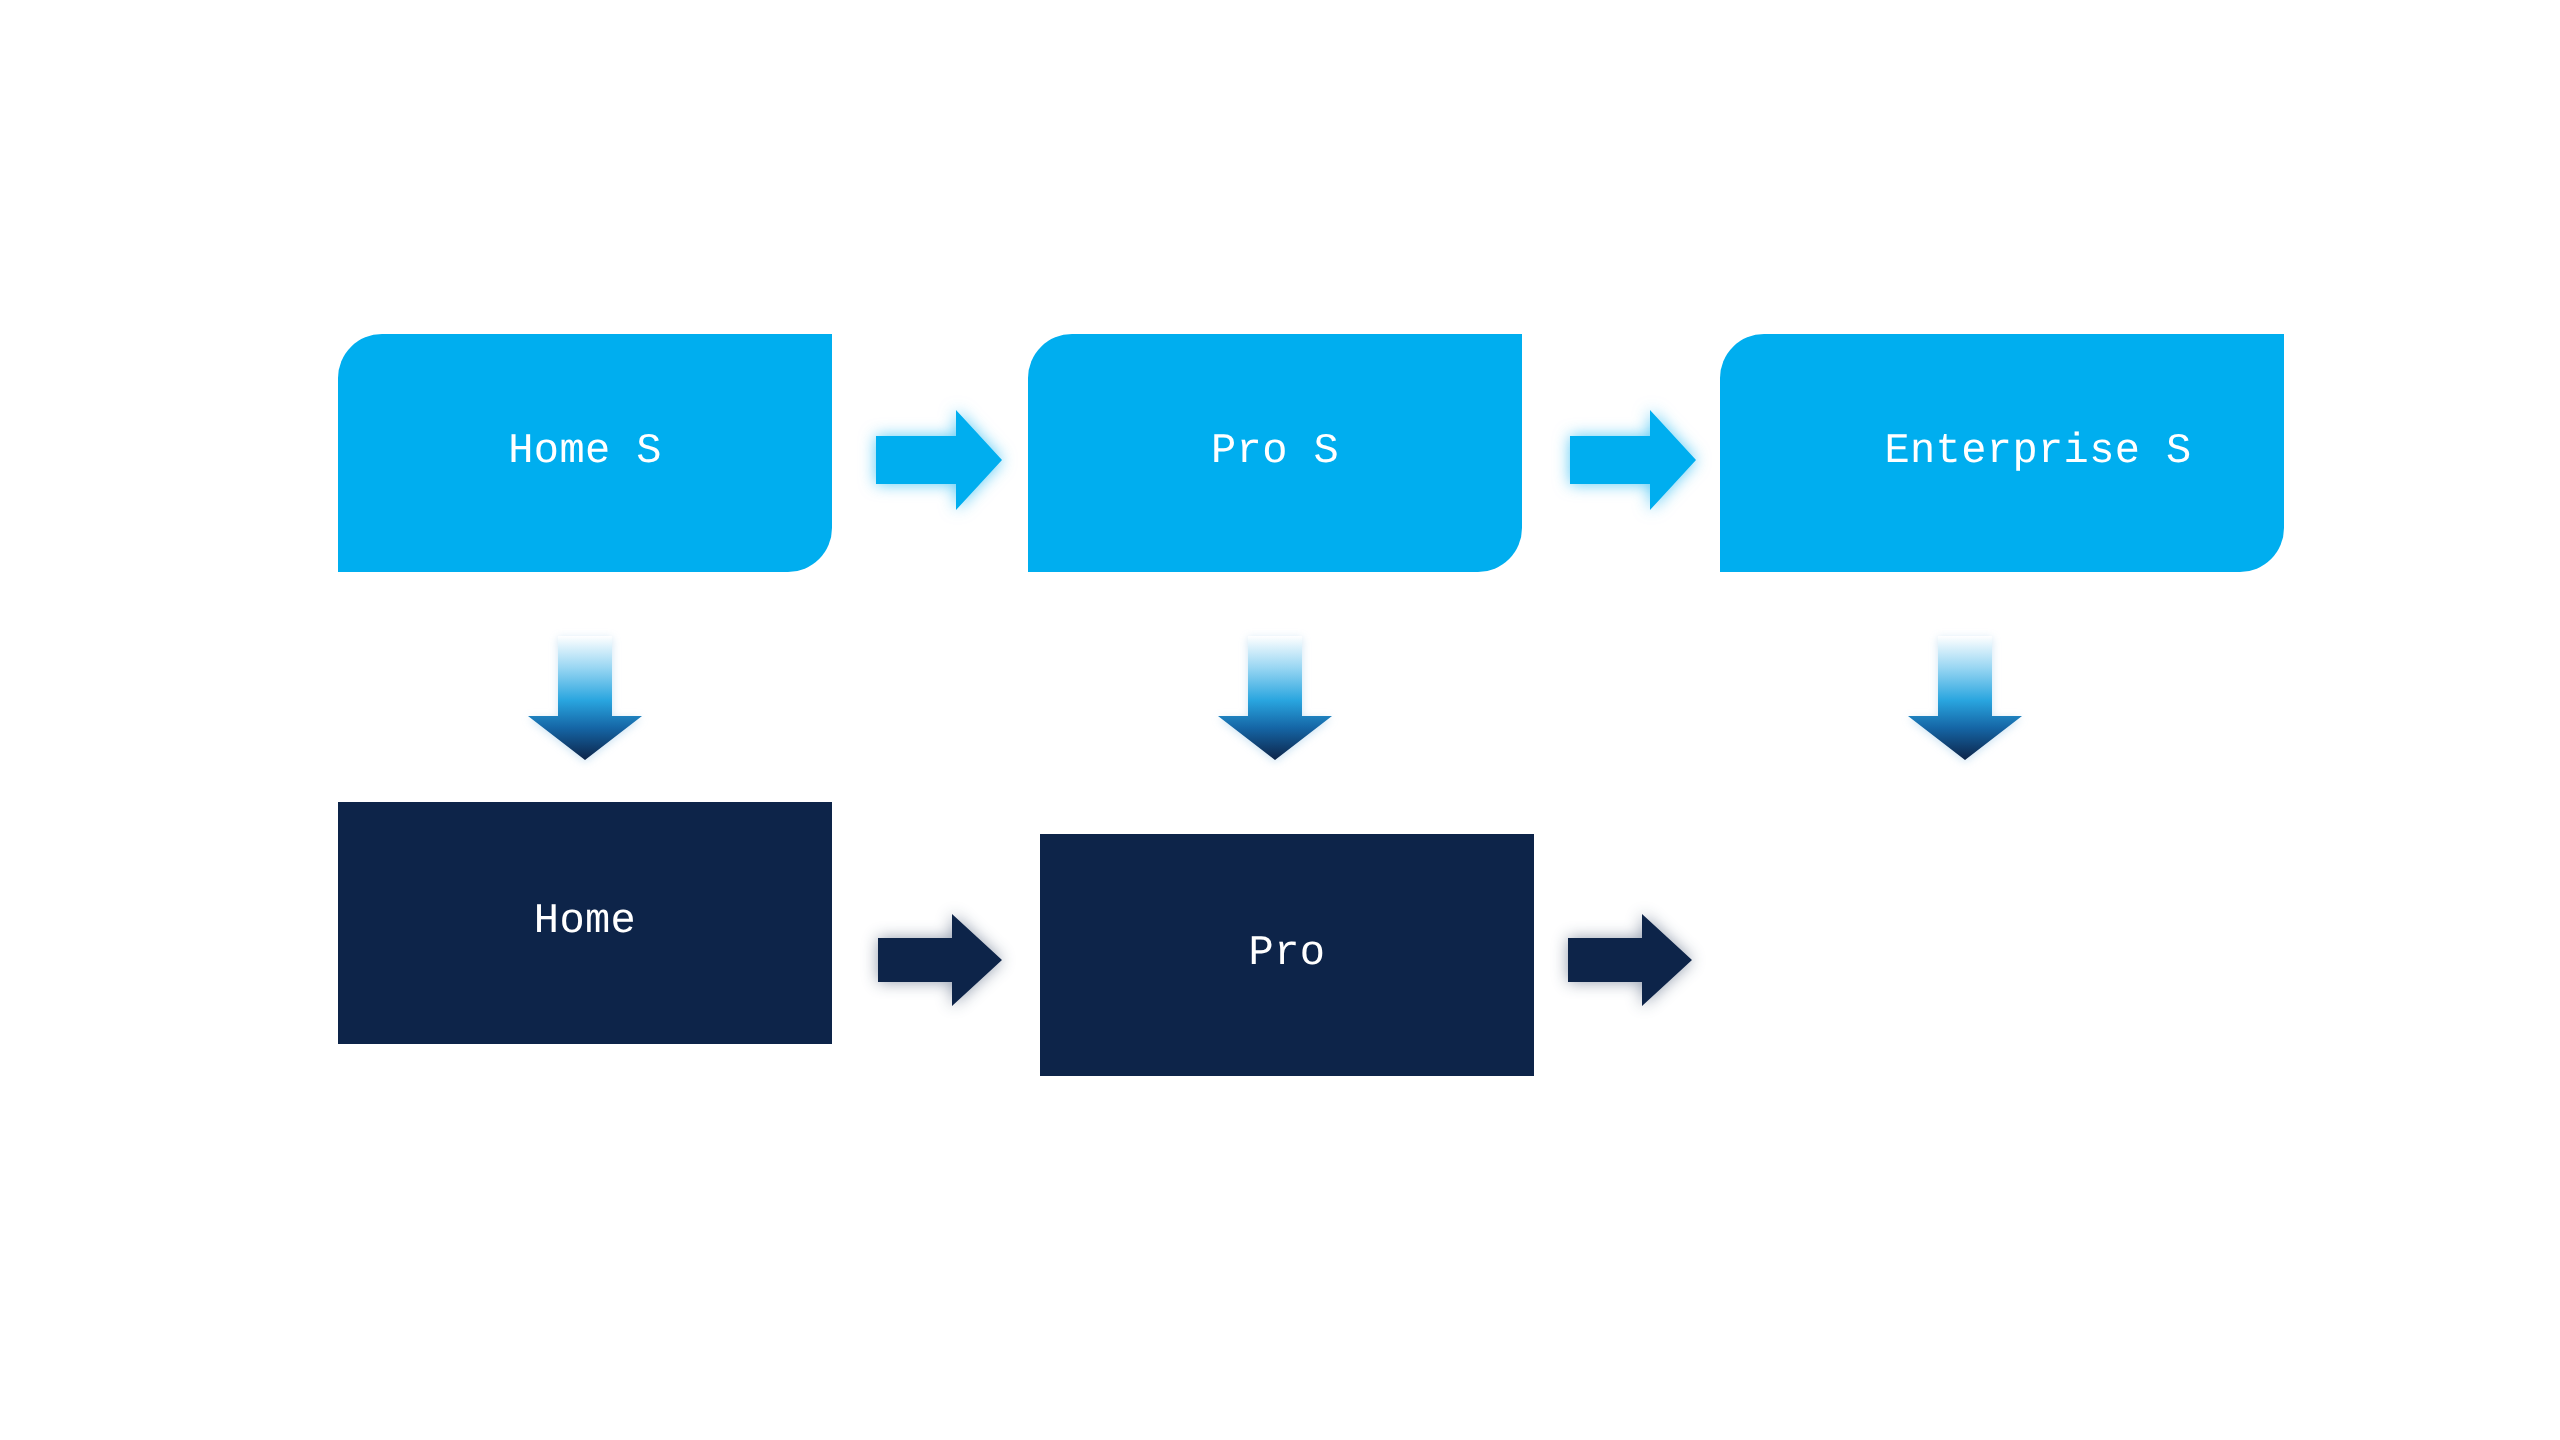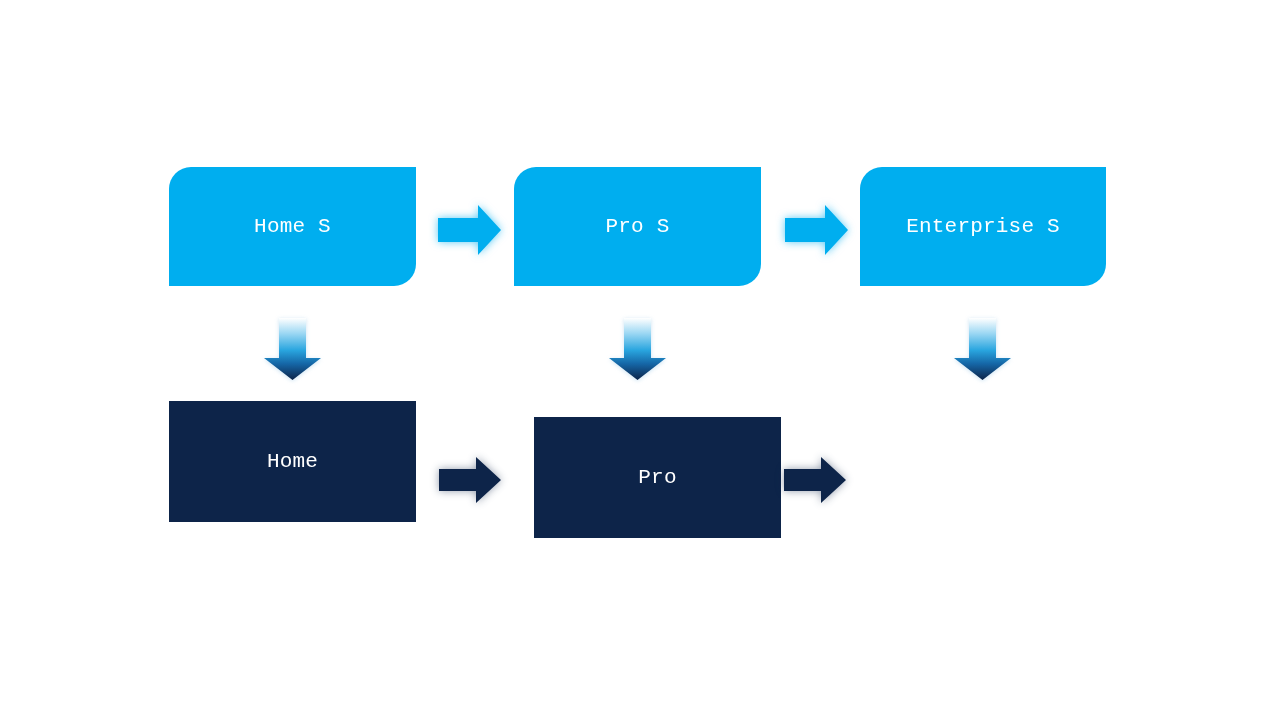--- a/index.html
+++ b/index.html
@@ -55,21 +55,21 @@
   </svg>
 
   <div class="node top" style="left:141px; top:167px; width:247px; height:119px;">
     <span>Home S</span>
   </div>
 
   <div class="node top" style="left:486px; top:167px; width:247px; height:119px;">
     <span>Pro S</span>
   </div>
 
-  <div class="node top" style="left:832px; top:167px; width:246px; height:119px;">
+  <div class="node top" style="left:832px; top:167px; width:246px; height:119px;padding-left:36px;">
     <span>Enterprise S</span>
   </div>
 
   <div class="arrow" style="left:410px; top:205px;">
     <svg class="glow-light" width="63" height="50" viewBox="0 0 63 50">
       <polygon class="fill-light" points="0,13 40,13 40,0 63,25 40,50 40,37 0,37"></polygon>
     </svg>
   </div>
 
   <div class="arrow" style="left:757px; top:205px;">
@@ -93,21 +93,21 @@
   <div class="arrow" style="left:926px; top:318px;">
     <svg class="glow-soft" width="57" height="62" viewBox="0 0 57 62">
       <polygon fill="url(#downGrad)" points="15,0 42,0 42,40 57,40 28.5,62 0,40 15,40"></polygon>
     </svg>
   </div>
 
   <div class="node bottom" style="left:141px; top:401px; width:247px; height:121px;">
     <span>Home</span>
   </div>
 
-  <div class="node bottom" style="left:506px; top:417px; width:247px; height:121px;">
+  <div class="node bottom" style="left:492px; top:417px; width:247px; height:121px;">
     <span>Pro</span>
   </div>
 
 
   <div class="arrow" style="left:411px; top:457px;">
     <svg class="glow-dark" width="62" height="46" viewBox="0 0 62 46">
       <polygon class="fill-dark" points="0,12 37,12 37,0 62,23 37,46 37,34 0,34"></polygon>
     </svg>
   </div>
 

